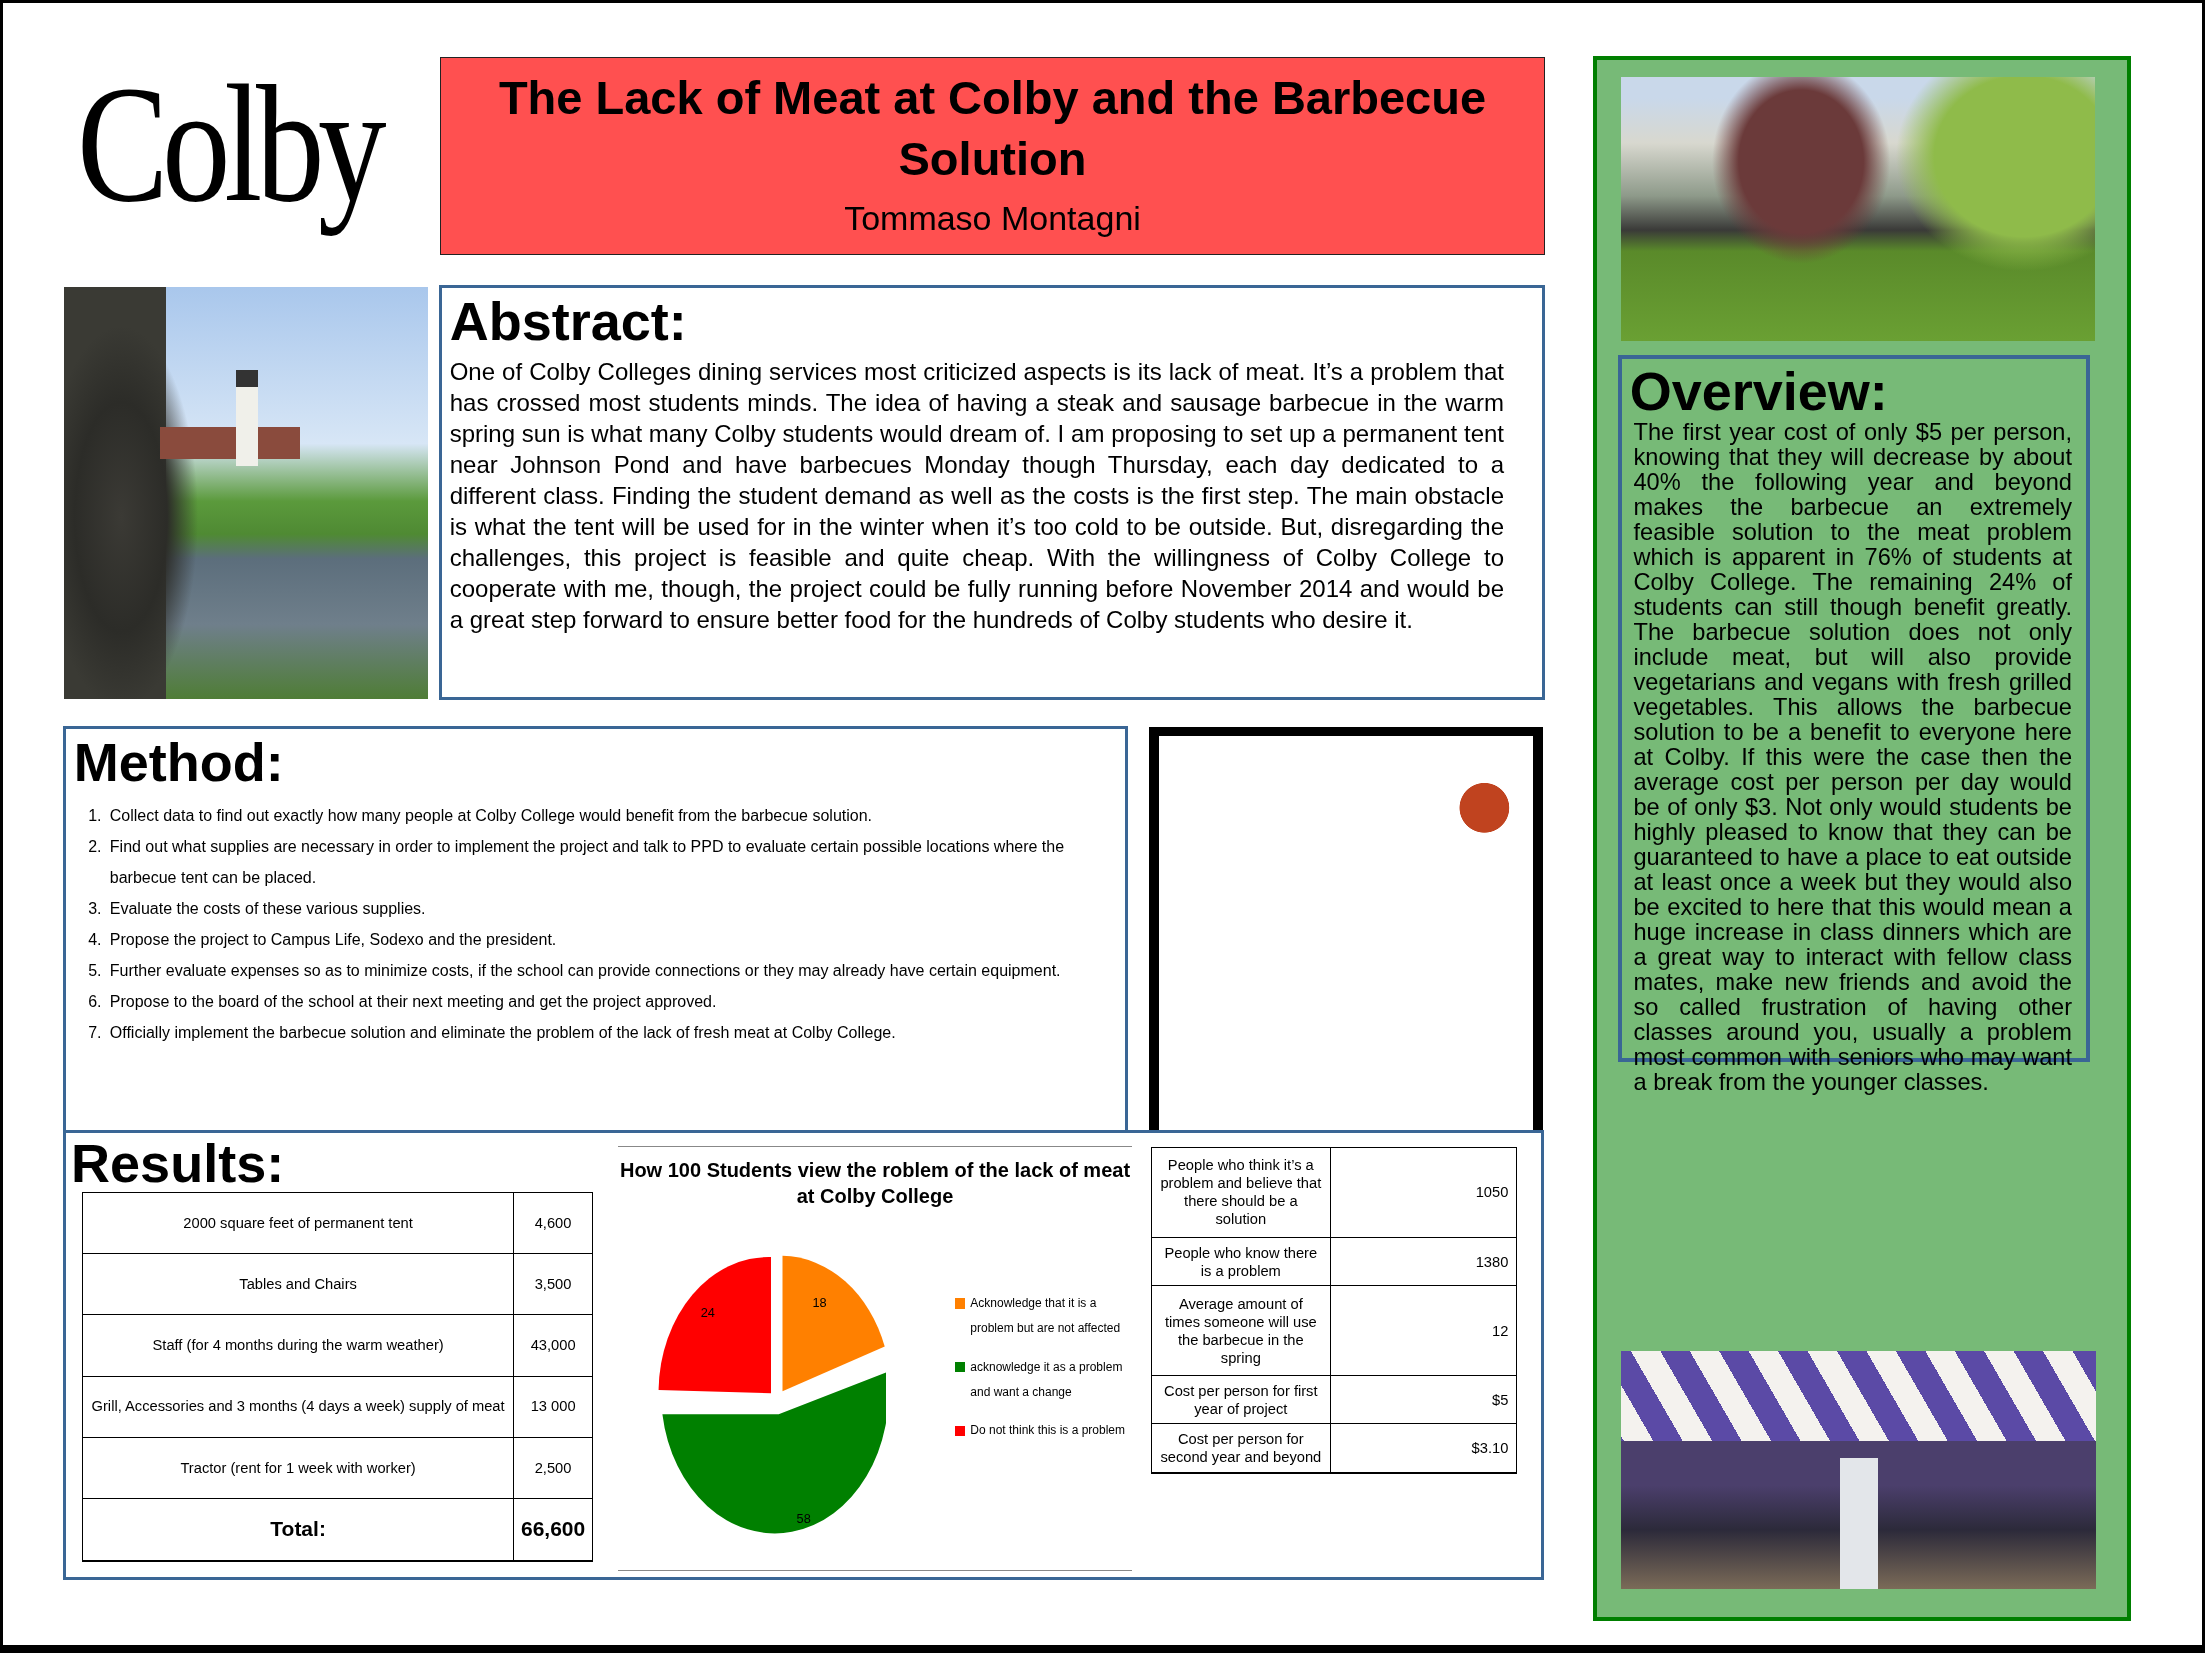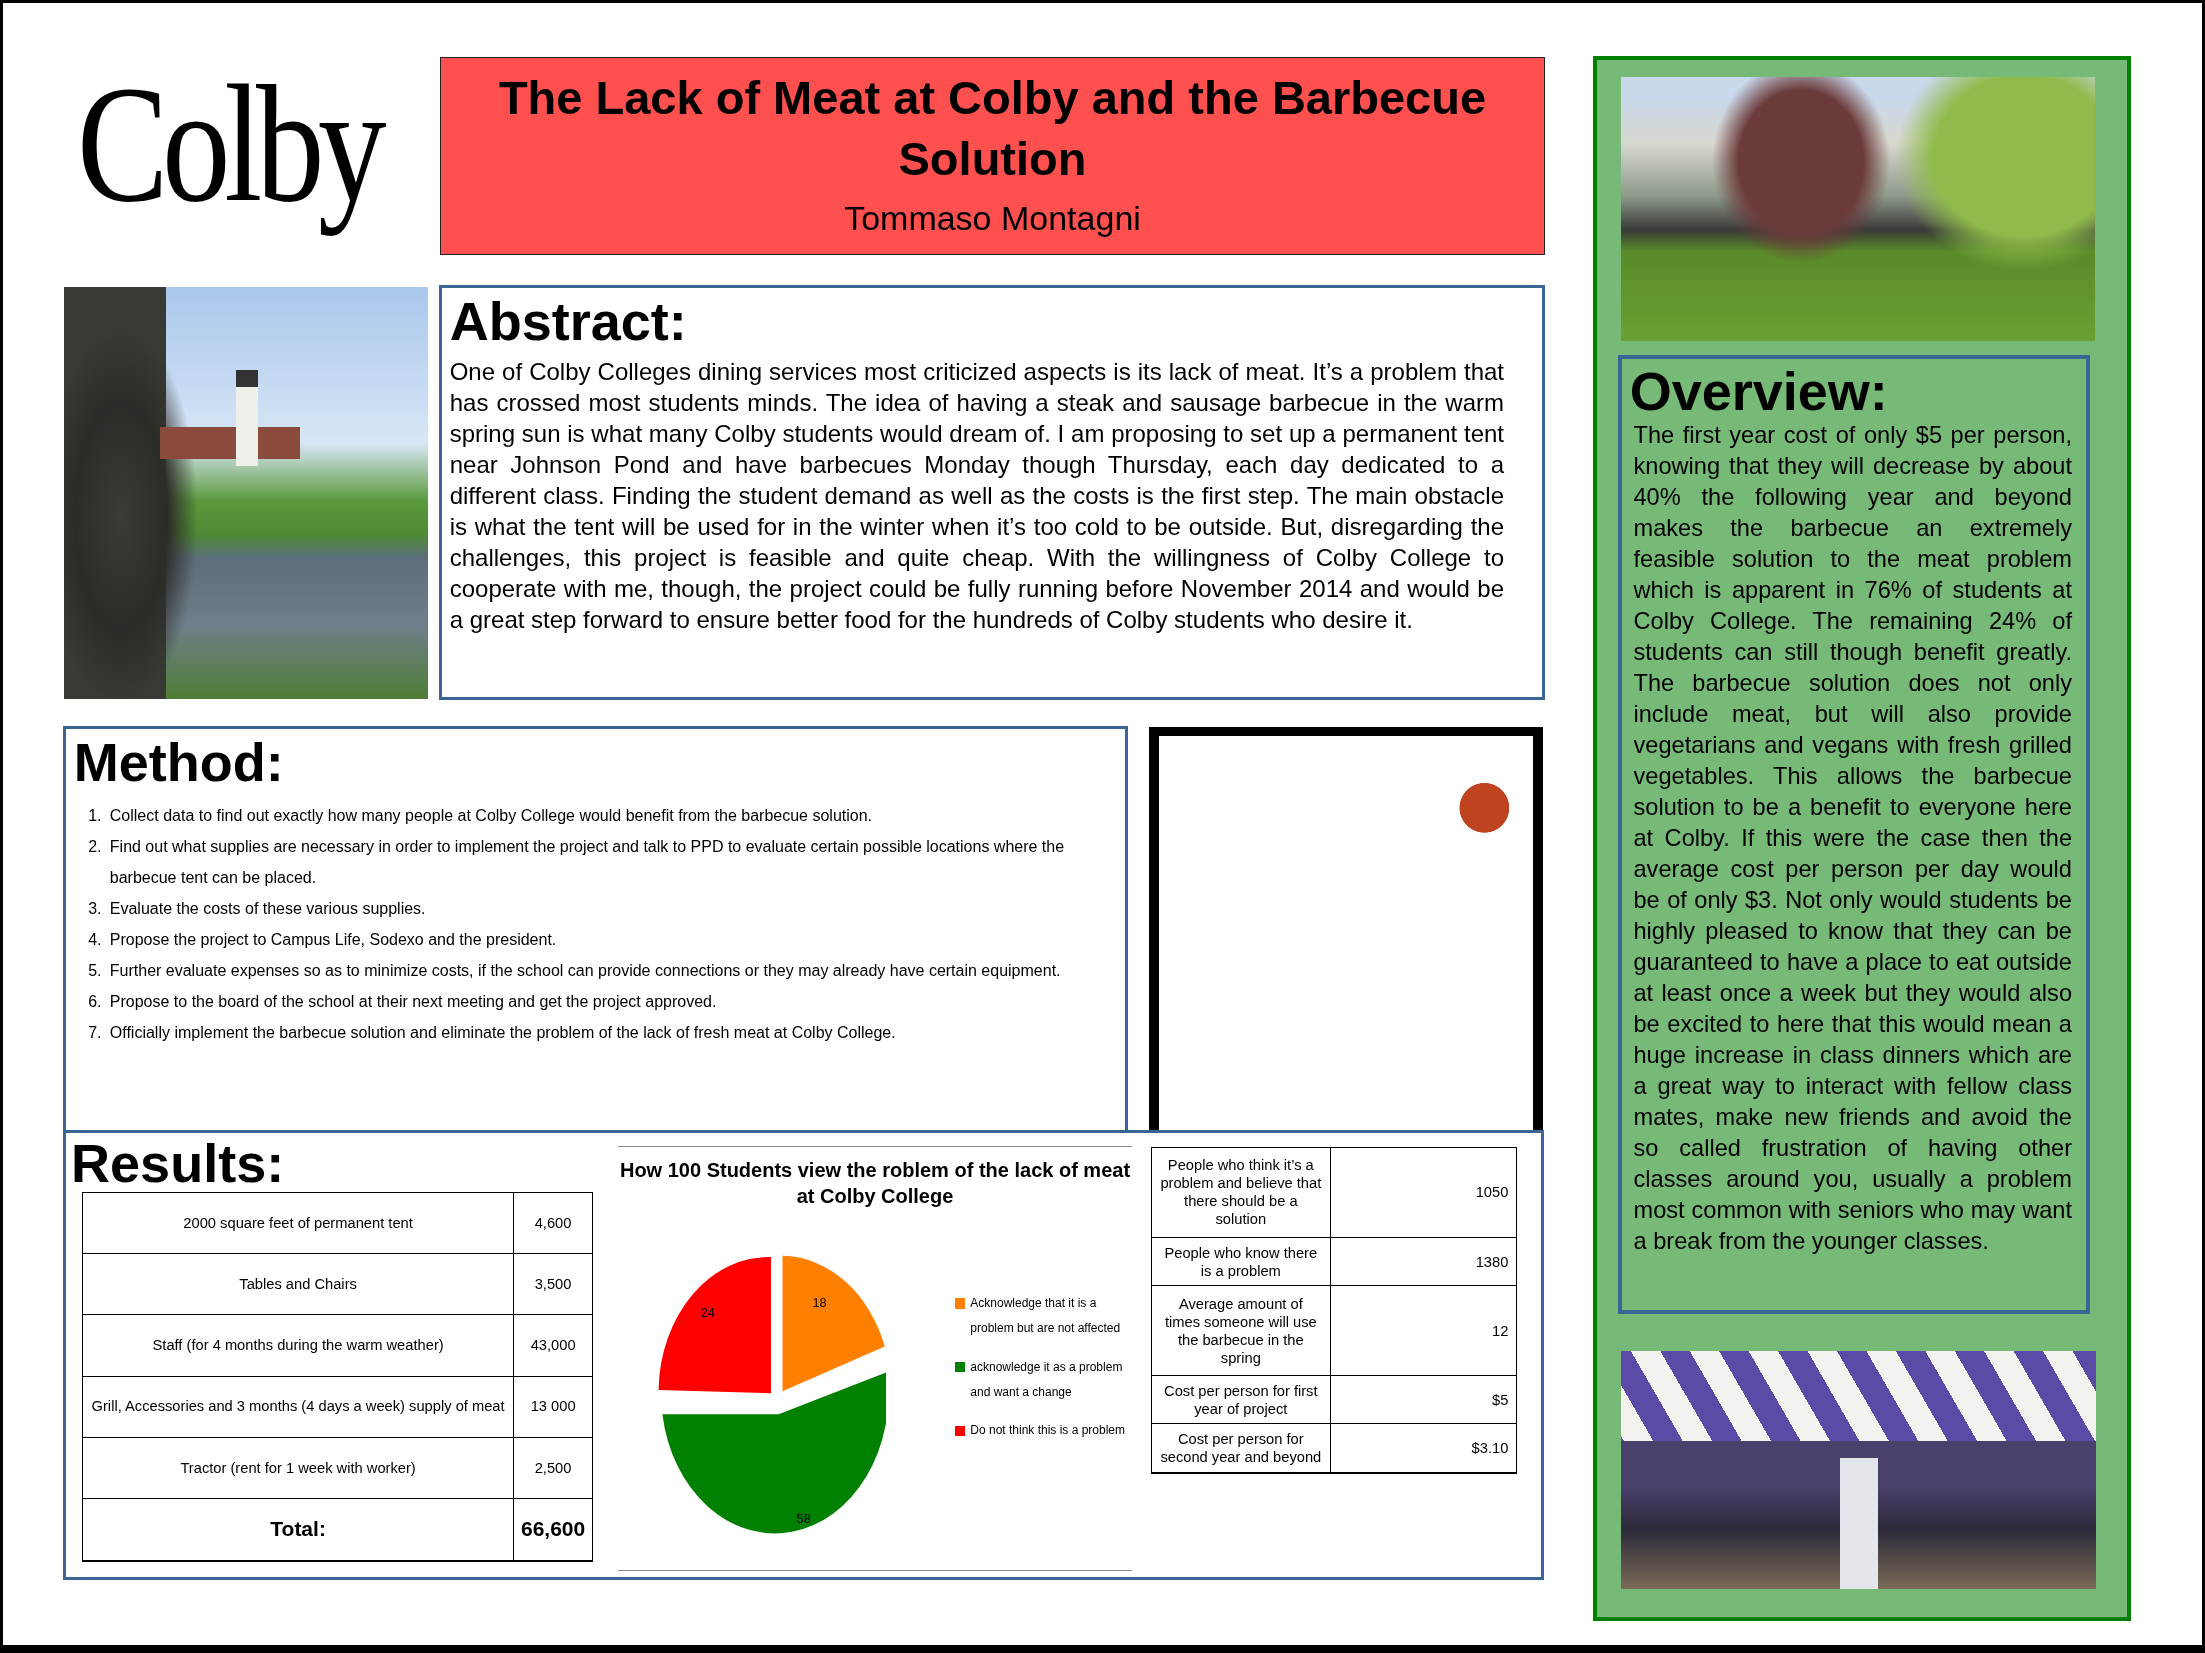--- a/index.html
+++ b/index.html
@@ -75,23 +75,23 @@
   .legend-item { position:relative; padding-left:15.3px; margin-bottom:12.8px; }
   .swatch { position:absolute; left:0; top:7.7px; width:10.2px; height:10.2px; }
 
   
   .green-col { left:1593px; top:56px; width:538px; height:1565px; background:#77BA77; border:4.5px solid #007F00; }
   .bbq-grass-photo { left:1621px; top:77px; width:474px; height:264px;
     background:
       radial-gradient(ellipse 89px 102px at 38% 32%, #6b3a3a 0 70%, rgba(0,0,0,0) 100%),
       radial-gradient(ellipse 128px 115px at 85% 30%, #8fbb4a 0 70%, rgba(0,0,0,0) 100%),
       linear-gradient(180deg, #c9d8ea 0 8%, #d8d8cf 25%, #8e9a8a 45%, #3a3a38 58%, #5a8a2a 66%, #6aa033 100%); }
-  .overview { left:1618px; top:355px; width:472px; height:959px; border:4.5px solid #3A6695; background:#77BA77; }
+  .overview { left:1618px; top:355px; width:472px; height:707px; border:4.5px solid #3A6695; background:#77BA77; }
   .overview .panel-heading { margin:3.8px 0 0 7.7px; }
-  .overview p { margin:0 14px 0 11.5px; font-size:23.6px; line-height:31px; text-align:justify; }
+  .overview p { margin:0 14px 0 11.5px; font-size:23.6px; line-height:25px; text-align:justify; }
   .tent-photo { left:1621px; top:1351px; width:475px; height:238px;
     background:
       repeating-linear-gradient(60deg, #5b4aa6 0 25.5px, #f4f2ee 25.5px 51px),
       #fff; }
   .tent-photo .floor { position:absolute; left:0; bottom:0; width:100%; height:62%;
     background:linear-gradient(180deg, #4b3f6c 0 30%, #2c2a3a 60%, #7b6b58 100%); }
   .tent-photo .table { position:absolute; left:46%; top:45%; width:38px; height:55%; background:#e3e6ea; }
 </style>
 </head>
 <body>

